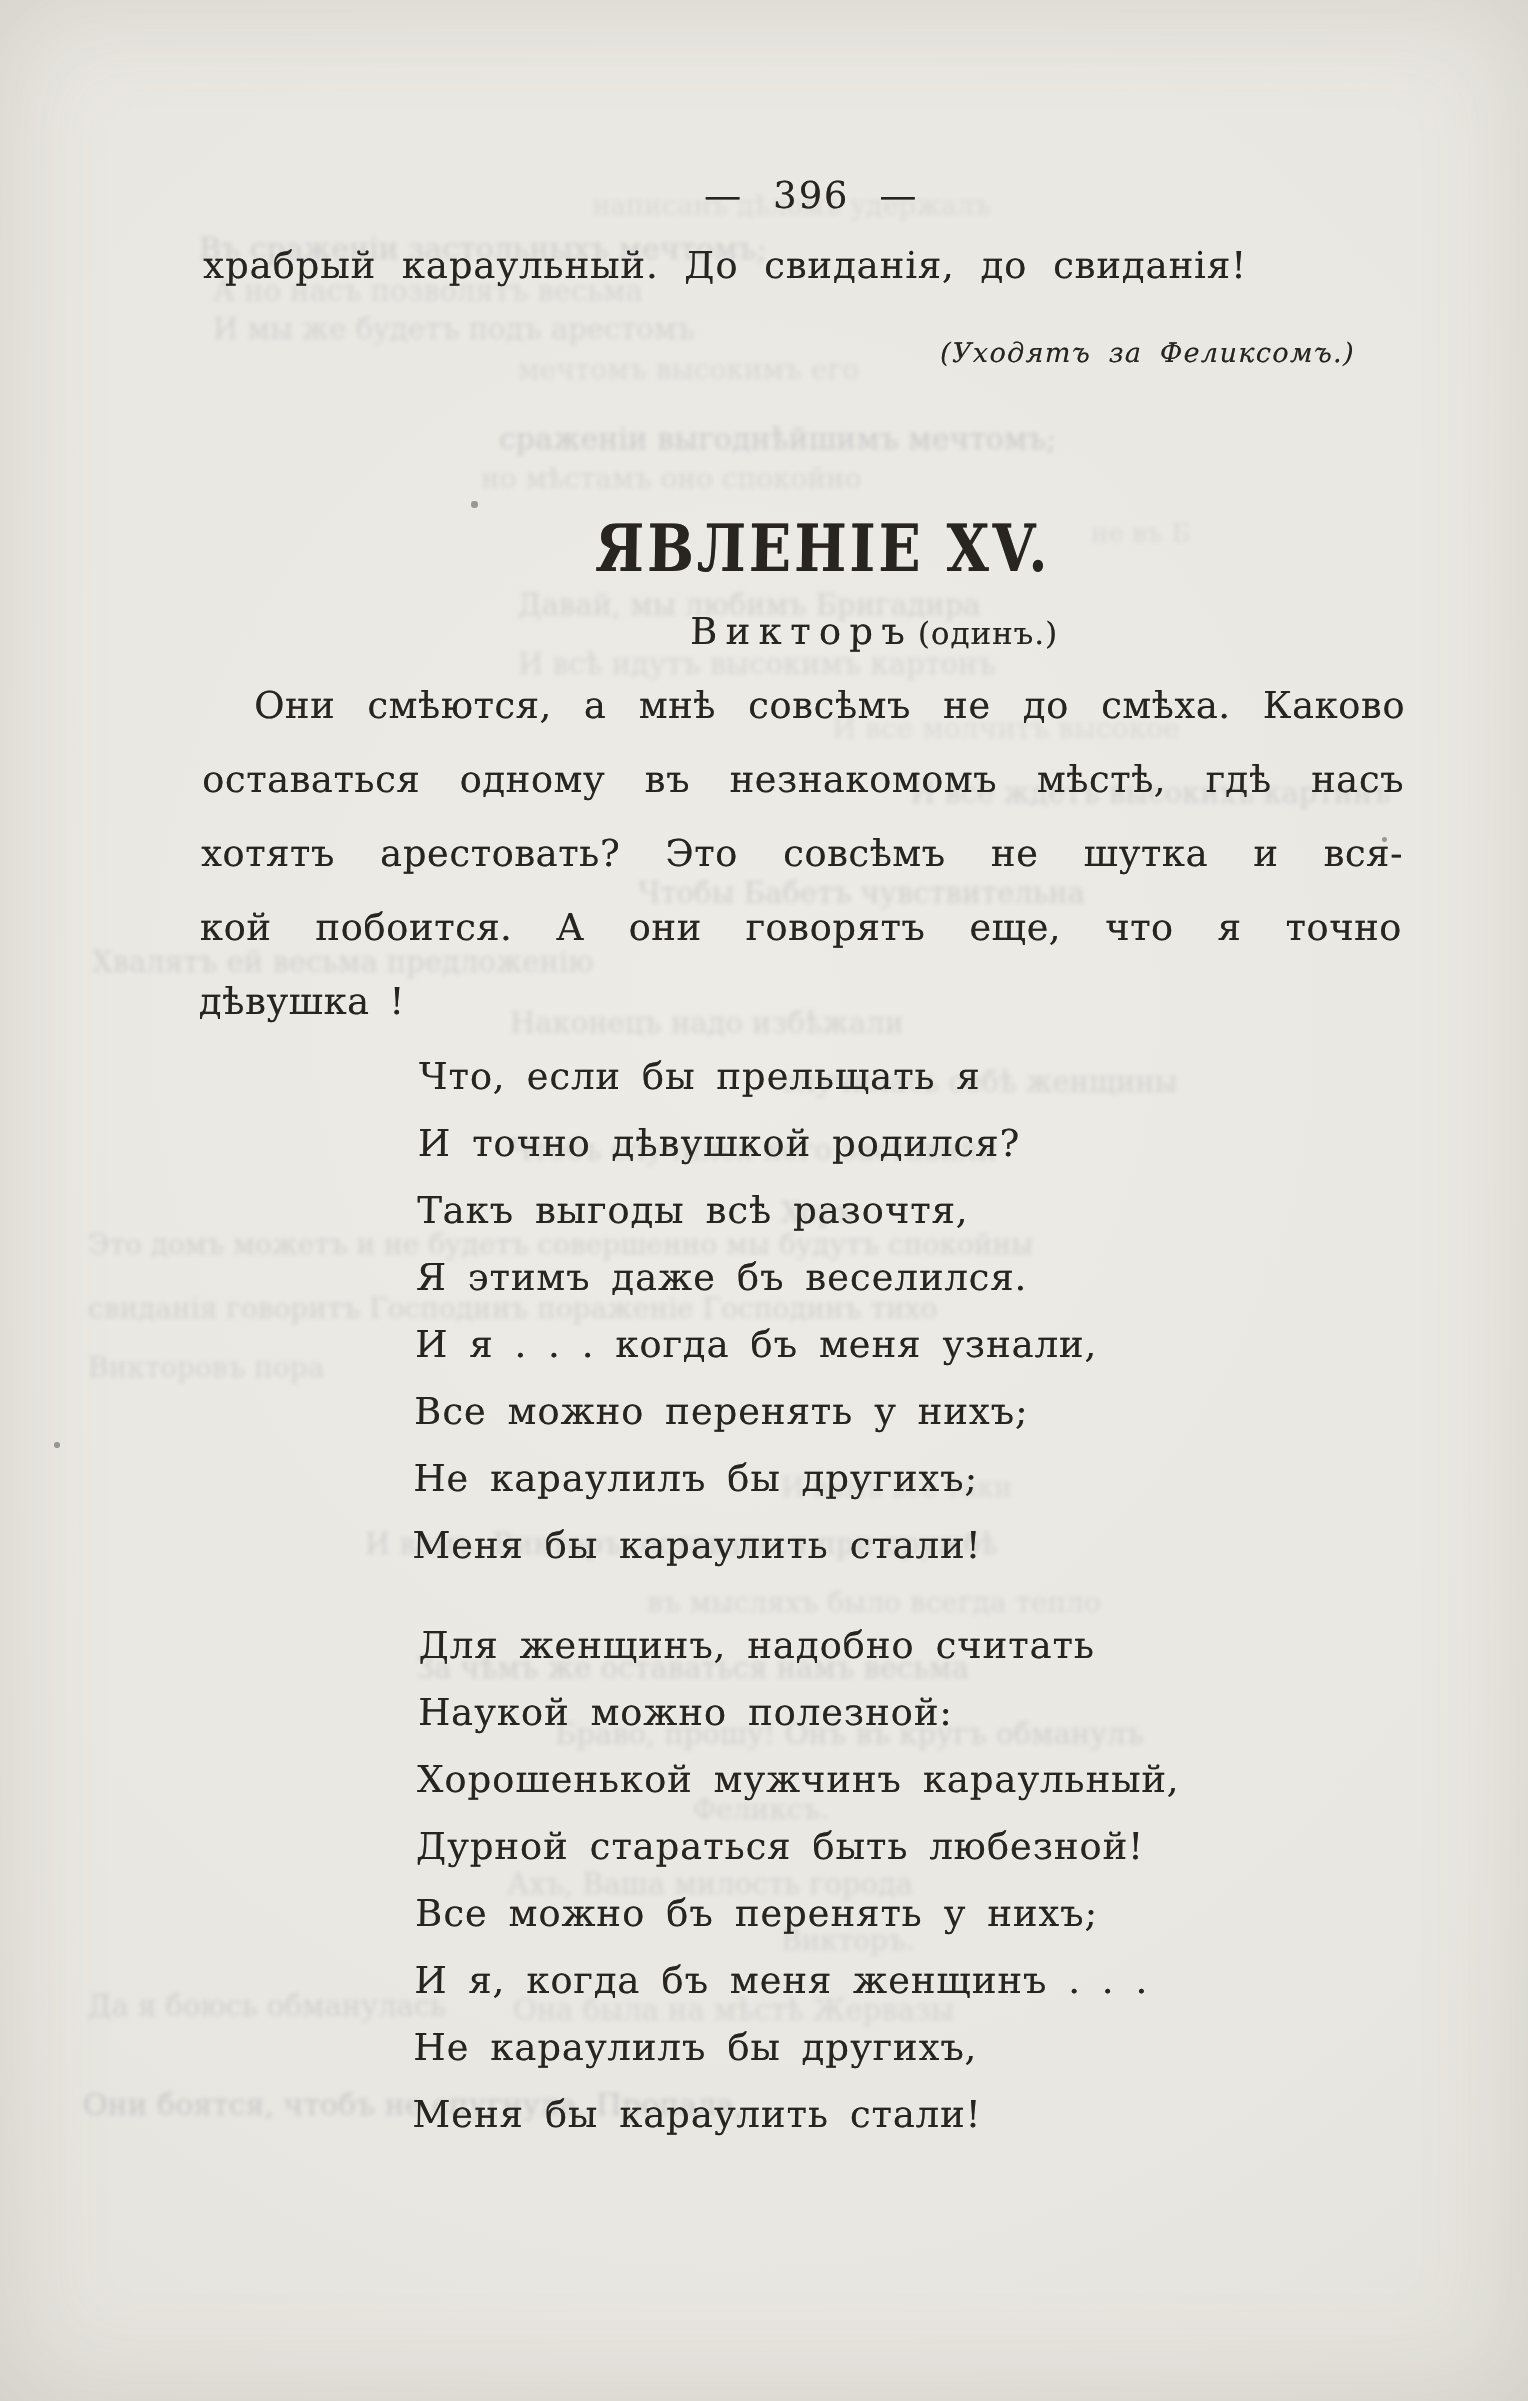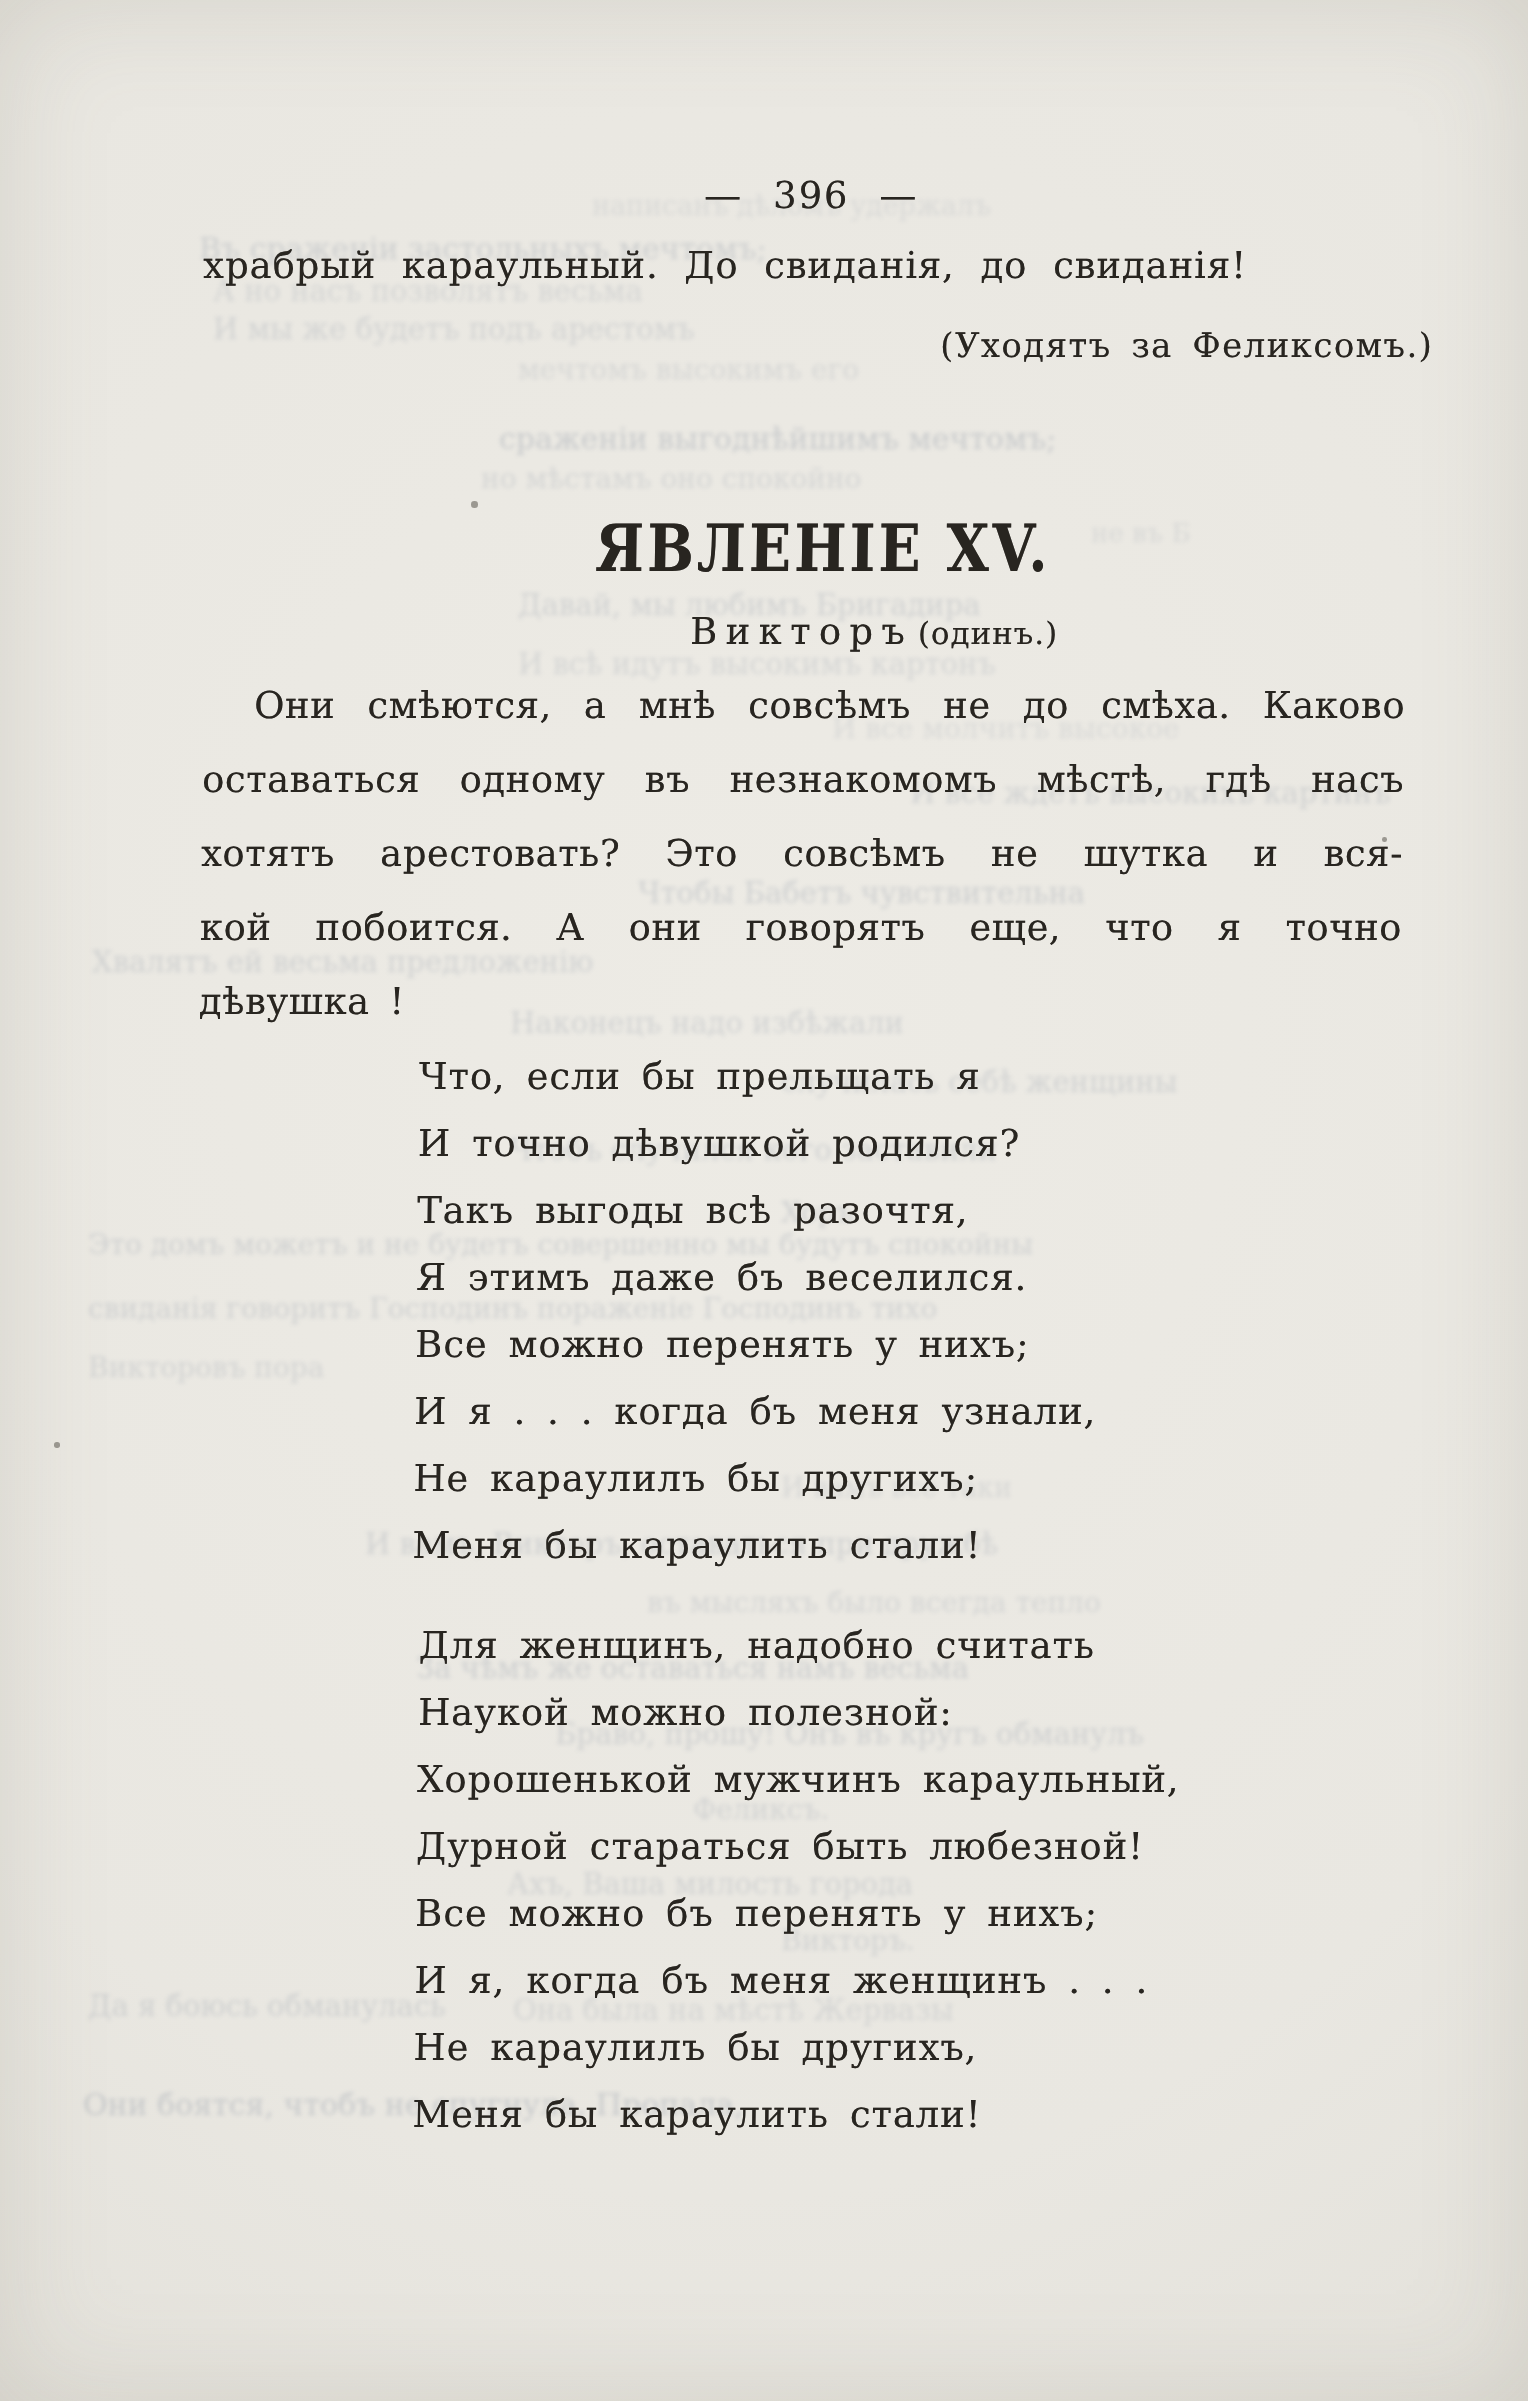--- a/index.html
+++ b/index.html
@@ -32,21 +32,21 @@
     color:#282520;
   }
   .line{position:absolute;white-space:nowrap;}
   #page-number{
     left:707px;top:174px;font-size:37px;letter-spacing:1.8px;word-spacing:16.6px;
   }
   #top-line{
     left:207px;top:244px;font-size:37px;letter-spacing:0.9px;word-spacing:13px;
   }
   #stage-direction{
-    left:945px;top:325px;font-size:34px;letter-spacing:1.4px;word-spacing:7.4px;
+    left:945px;top:337px;font-size:27px;letter-spacing:1.4px;word-spacing:7.4px;font-style:italic;
   }
   #scene-heading{
     left:603px;top:510px;font-size:65px;letter-spacing:3.7px;
     transform:scaleX(.85);transform-origin:0 50%;
     font-weight:bold;
   }
   #speaker-line{left:699px;top:610px;}
   #speaker-name{font-size:37px;letter-spacing:8.3px;text-align:center;}
   #speaker-note{font-size:31px;letter-spacing:0.9px;}
   #prose{
@@ -132,22 +132,22 @@
       <div class="prose-line txt">хотятъ арестовать? Это совсѣмъ не шутка и вся-</div>
       <div class="prose-line txt">кой побоится.  А они говорятъ еще, что я точно</div>
       <div class="prose-line txt last">дѣвушка !</div>
     </div>
 
   <div id="stanza-1" class="stanza">
       <div class="verse-line txt">Что, если бы прельщать я</div>
       <div class="verse-line txt">И точно дѣвушкой родился?</div>
       <div class="verse-line txt">Такъ выгоды всѣ разочтя,</div>
       <div class="verse-line txt">Я этимъ даже бъ веселился.</div>
+      <div class="verse-line txt">И я . . . когда бъ меня узнали,</div>
       <div class="verse-line txt">Все можно перенять у нихъ;</div>
-      <div class="verse-line txt">И я . . . когда бъ меня узнали,</div>
       <div class="verse-line txt">Не караулилъ бы другихъ;</div>
       <div class="verse-line txt">Меня бы караулить стали!</div>
     </div>
 
   <div id="stanza-2" class="stanza">
       <div class="verse-line txt">Для женщинъ, надобно считать</div>
       <div class="verse-line txt">Наукой можно полезной:</div>
       <div class="verse-line txt">Хорошенькой мужчинъ караульный,</div>
       <div class="verse-line txt">Дурной стараться быть любезной!</div>
       <div class="verse-line txt">Все можно бъ перенять у нихъ;</div>

